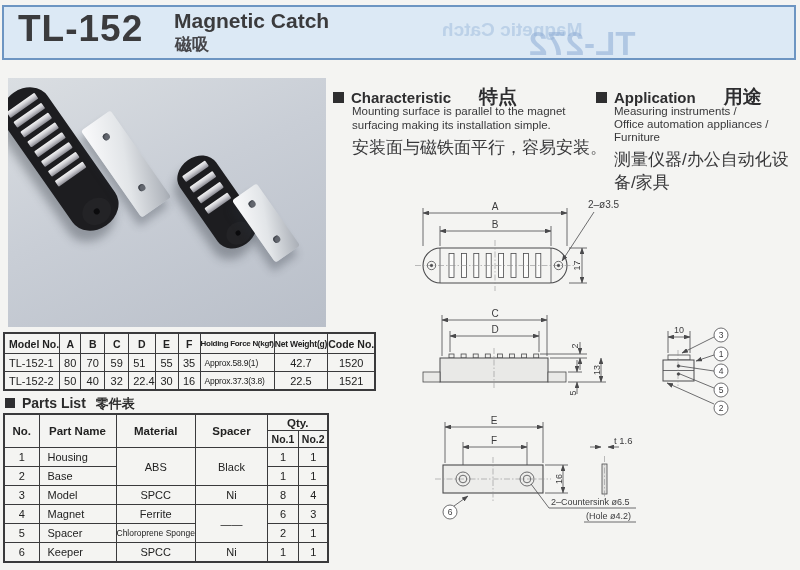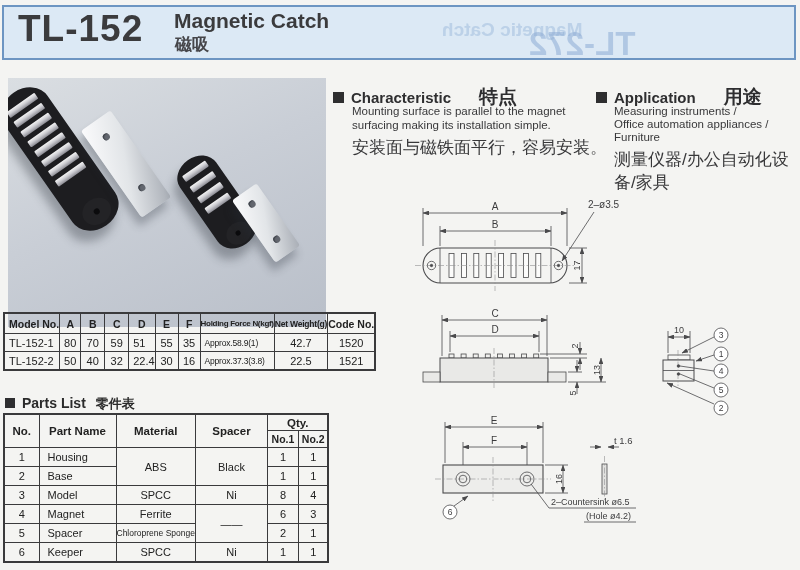--- a/index.html
+++ b/index.html
@@ -22,21 +22,21 @@
   .keeperplate{background:linear-gradient(115deg,#fbfbfc 0%,#e2e5e8 50%,#a8adb5 100%);border-radius:3px;box-shadow:-7px 6px 9px rgba(40,45,55,.3);}
   .keeperplate .khole{position:absolute;width:7px;height:7px;border-radius:50%;background:#62666e;box-shadow:inset 1px 1px 1px #3f434a;}
   
   .sec-head{font-size:15px;font-weight:700;color:#2e2e30;white-space:nowrap;}
   .bullet{display:inline-block;width:11px;height:11px;background:#2e2e30;margin-right:7px;}
   .sec-head .cn{font-size:19px;margin-left:28px;}
   .body-text{font-size:11.5px;color:#38383a;line-height:14px;}
   .cn-text{font-size:17px;color:#38383a;}
   
   table{border-collapse:collapse;table-layout:fixed;}
-  .spec{left:3px;top:312px;border-radius:26px;}
+  .spec{left:3px;top:332px;border-radius:26px;}
   .spec td,.spec th{border:1px solid #3a3a3c;text-align:center;padding:0;overflow:hidden;white-space:nowrap;}
   .spec table{border:2px solid #3a3a3c;}
   .spec th{font-size:10.5px;font-weight:700;height:19px;color:#222;}
   .spec td{font-size:11px;height:17px;color:#222;}
   .spec .sm{font-size:8px;letter-spacing:-.3px;}
   .spec .md{font-size:8.5px;letter-spacing:-.2px;}
   .spec .left{text-align:left;padding-left:4px;}
   .parts-head{left:5px;top:395px;font-size:14px;font-weight:700;}
   .parts-head .cn{font-size:13px;margin-left:10px;}
   .parts{left:3px;top:413px;}

